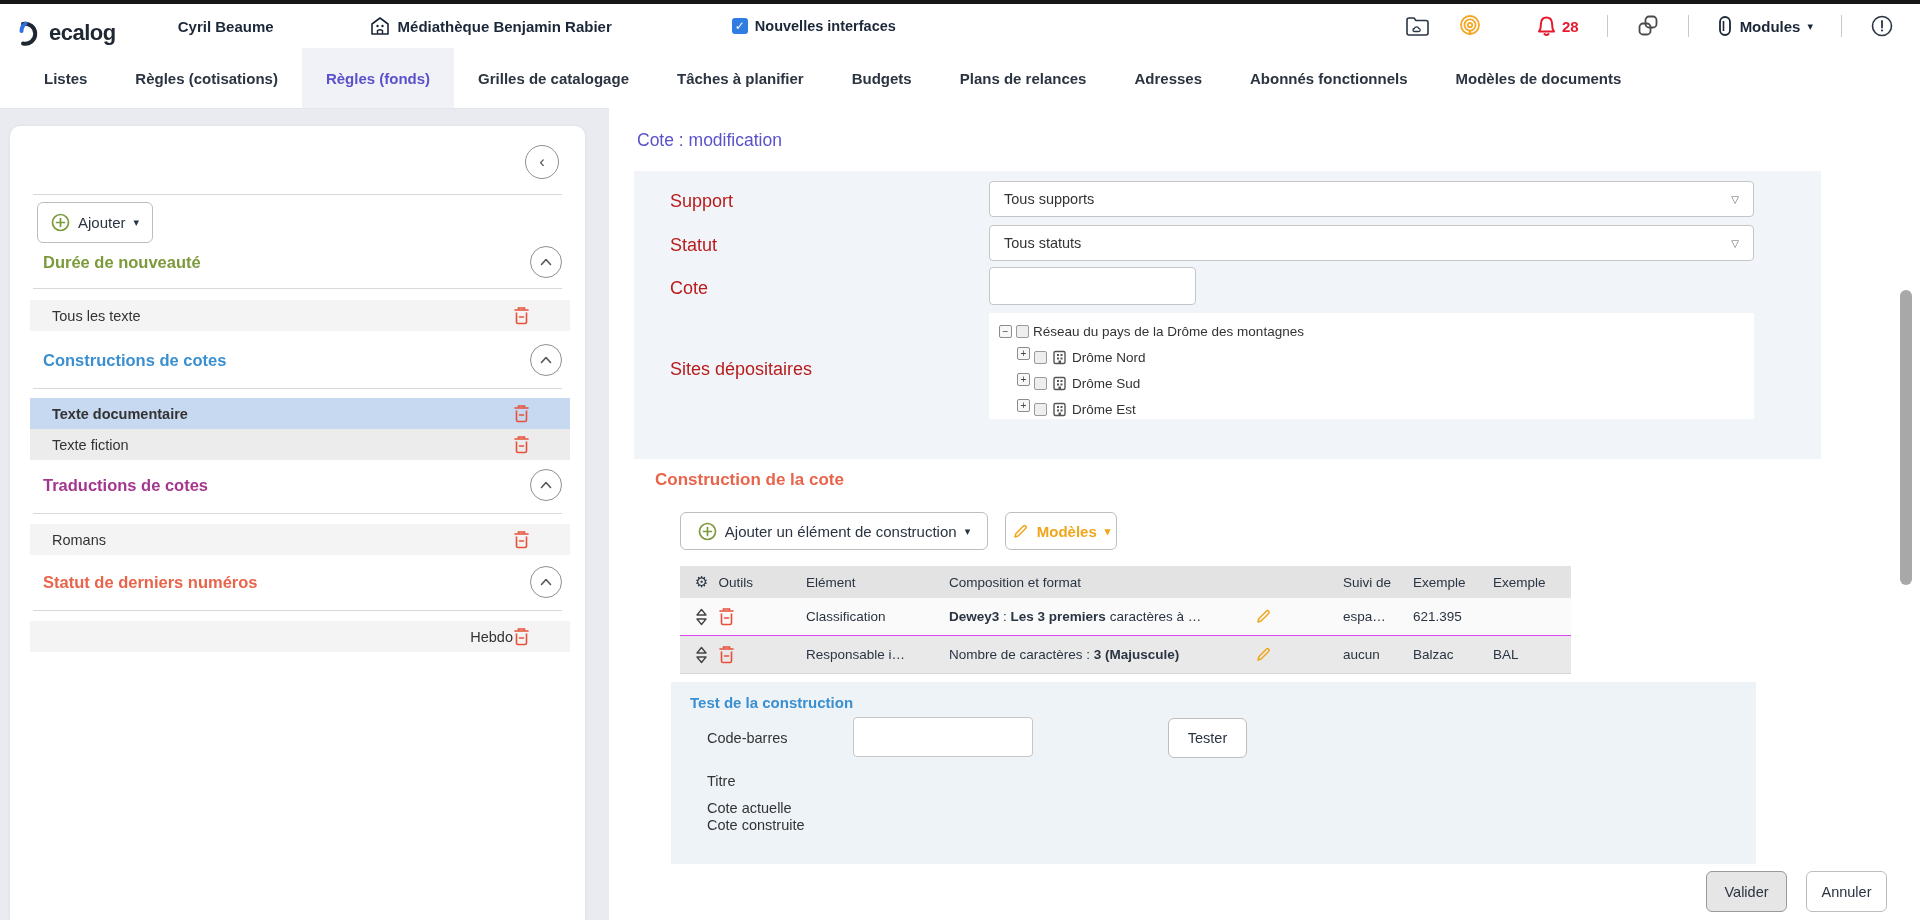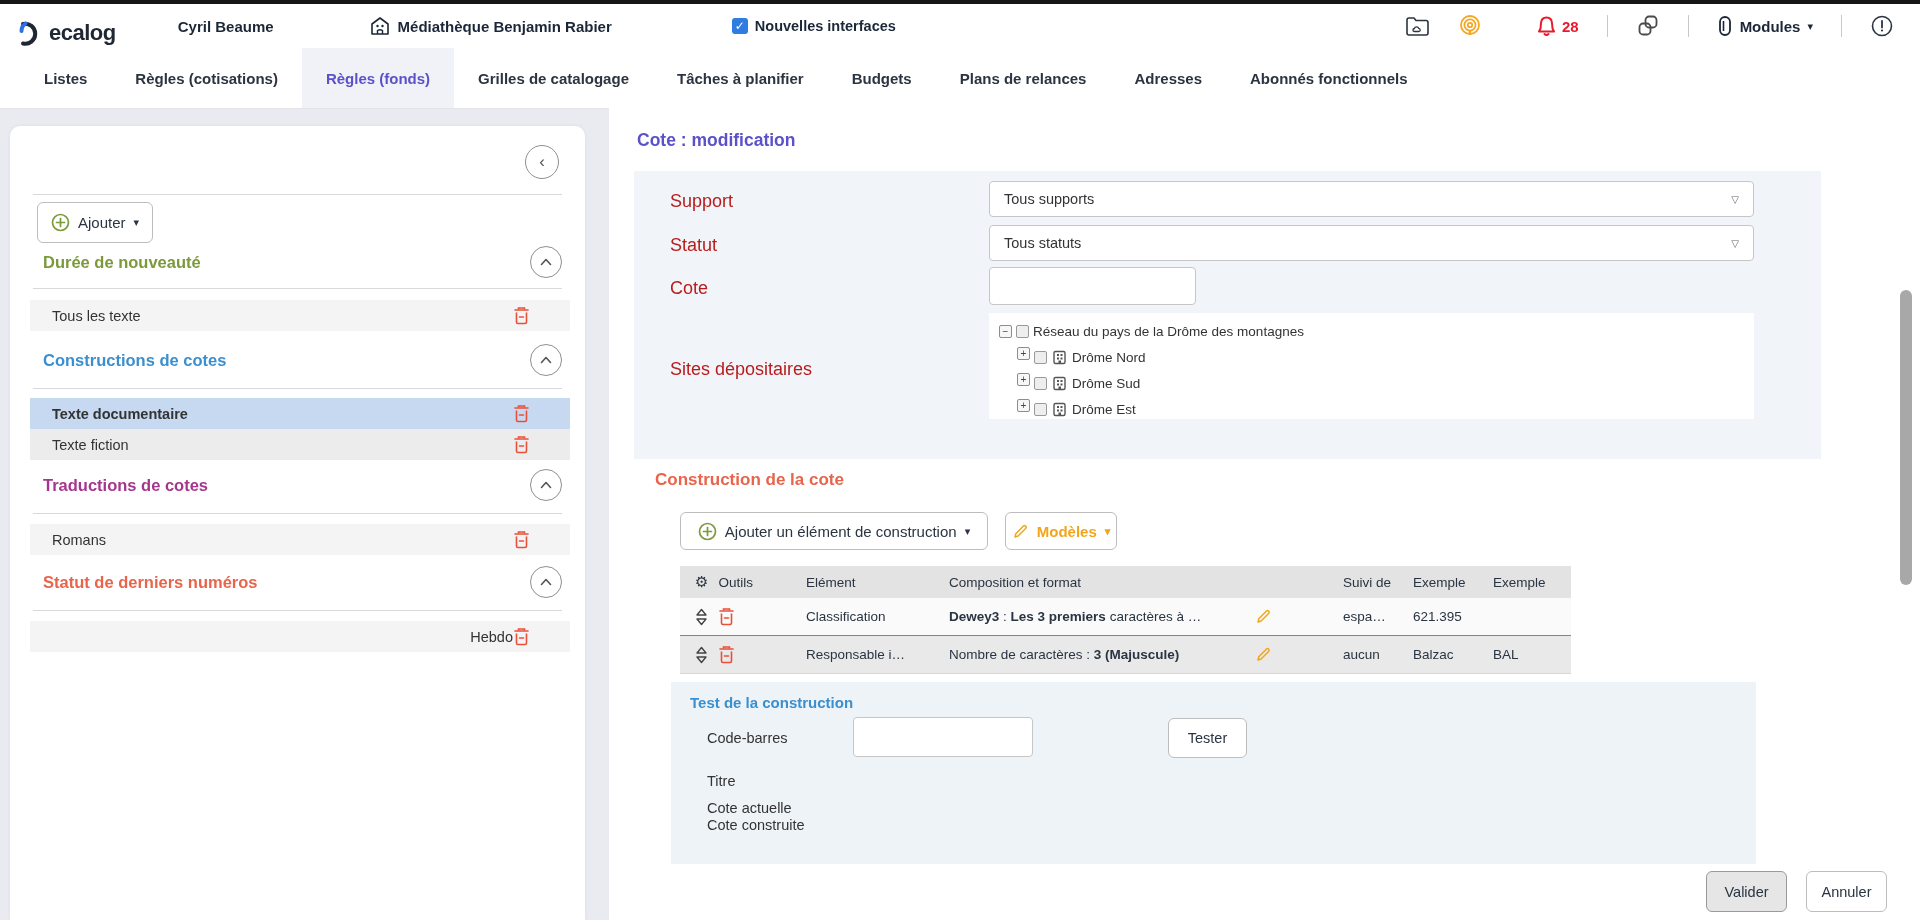--- a/index.html
+++ b/index.html
@@ -46,21 +46,21 @@
   .side-heading .circle-btn { position:static; }
   .c-olive { color:#7c9a3c; } .c-blue { color:#3a8fd0; } .c-magenta { color:#a5368d; } .c-orange { color:#e8644b; }
   .side-item { position:absolute; left:20px; width:540px; height:31px; background:#f4f4f4;
     display:flex; align-items:center; justify-content:space-between; padding:0 40px 0 22px;
     font-size:14.5px; color:#333; cursor:pointer; }
   .side-item.alt { background:#ececec; }
   .side-item.selected { background:#c6d9f1; font-weight:bold; }
 
   
   .main { position:absolute; left:609px; top:108px; width:1311px; height:812px; background:#ffffff; }
-  .main-title { position:absolute; left:28px; top:22px; font-size:17.5px; font-weight:bold; color:#5b51c9; }
+  .main-title { position:absolute; left:28px; top:22px; font-size:17.5px; font-weight:normal; color:#5b51c9; }
   .form-panel { position:absolute; left:25px; top:63px; width:1187px; height:288px; background:#f1f5f9; }
   .f-label { position:absolute; left:36px; font-size:18px; color:#b91c1c; }
   .select-box { position:absolute; left:355px; width:765px; height:36px; background:#fff;
     border:1px solid #c6c6c6; border-radius:4px; display:flex; align-items:center;
     justify-content:space-between; padding:0 14px 0 14px; font-size:14.5px; color:#333; cursor:pointer; }
   .select-chevron { font-size:10px; color:#666; }
   .text-input { position:absolute; background:#fff; border:1px solid #c6c6c6; border-radius:4px;
     font-size:14.5px; padding:0 10px; font-family:inherit; color:#333; }
   .tree-box { position:absolute; left:355px; top:142px; width:765px; height:106px; background:#fff;
     padding:5px 10px; font-size:13.5px; color:#333; }
@@ -181,20 +181,21 @@
 <div class="nav">
   <div class="tab">Listes</div>
   <div class="tab">Règles (cotisations)</div>
   <div class="tab active">Règles (fonds)</div>
   <div class="tab">Grilles de catalogage</div>
   <div class="tab">Tâches à planifier</div>
   <div class="tab">Budgets</div>
   <div class="tab">Plans de relances</div>
   <div class="tab">Adresses</div>
   <div class="tab">Abonnés fonctionnels</div>
+  <div class="tab">Modèles de documents</div>
 </div>
 
 <div class="sidebar">
   <div class="circle-btn" style="left:515px; top:19px; font-size:17px;">
     <span>‹</span>
   </div>
   <div class="side-divider" style="top:68px;"></div>
 
   <button class="btn add-btn">
     <svg width="19" height="19" viewBox="0 0 19 19">

